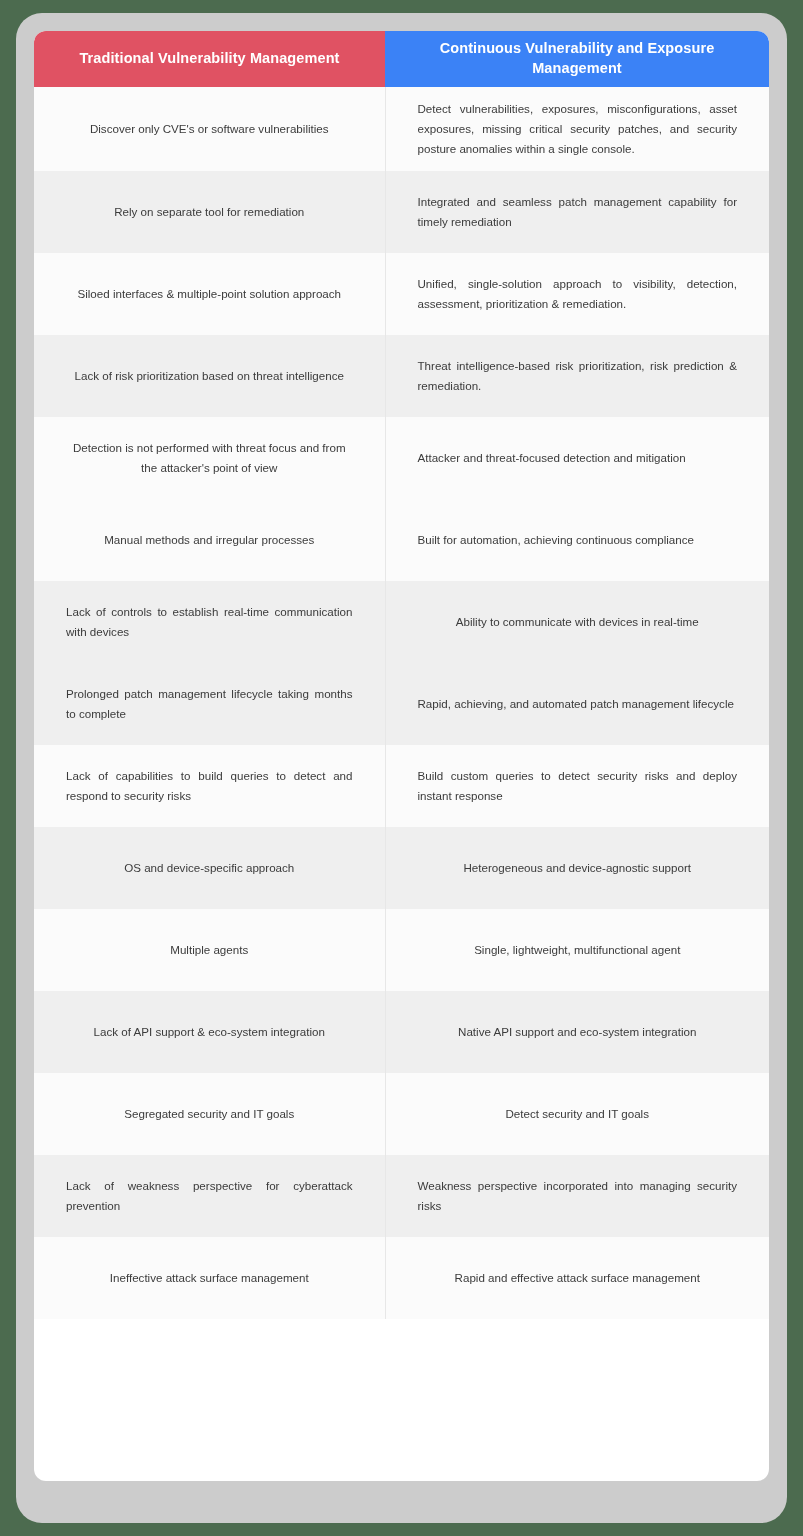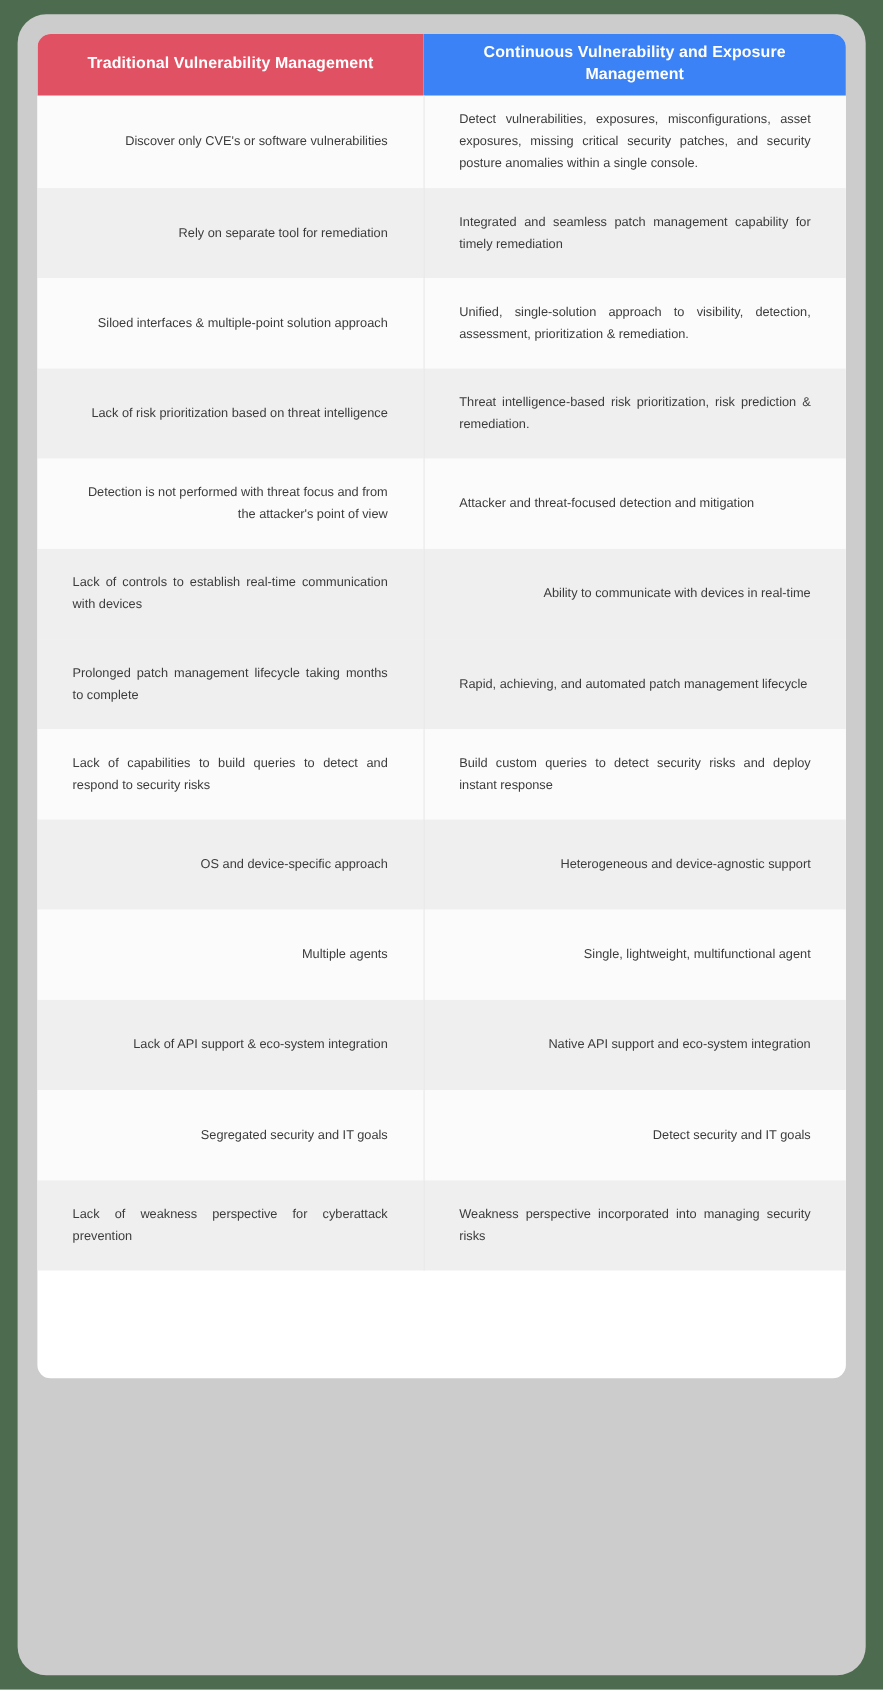--- a/index.html
+++ b/index.html
@@ -25,21 +25,21 @@
     background: #cccccc;
     border-radius: 26px;
   }
 
   
   .card {
     position: absolute;
     left: 18px;
     top: 18px;
     width: 735px;
-    height: 1222px;
+    height: 1450px;
     background: #ffffff;
     border-radius: 12px;
     overflow: hidden;
   }
 
   
   .cmp-table {
     width: 735px;
     border-collapse: collapse;
     table-layout: fixed;
@@ -79,22 +79,22 @@
     height: 82px;
     border-right: 1px solid #e7e7e7;
   }
 
   tbody td.cell-right { border-right: none; }
 
   tbody tr.odd  td { background: #fbfbfb; }
   tbody tr.even td { background: #efefef; }
 
   
-  tbody td.cell-left  { text-align: right; }
-  tbody td.cell-right { text-align: right; }
+  tbody td.cell-left  { text-align: center; }
+  tbody td.cell-right { text-align: center; }
 
   
   tbody td.justify {
     text-align: justify;
     text-align-last: left;
     hyphens: auto;
     -webkit-hyphens: auto;
   }
 
   tbody tr:first-child td { height: 84px; }
@@ -130,20 +130,24 @@
             <td class="cell-right justify">Unified, single-solution approach to visibility, detection, assessment, prioritization &amp; remediation.</td>
           </tr>
           <tr class="even">
             <td class="cell-left">Lack of risk prioritization based on threat intelligence</td>
             <td class="cell-right justify">Threat intelligence-based risk prioritization, risk prediction &amp; remediation.</td>
           </tr>
           <tr class="odd">
             <td class="cell-left">Detection is not performed with threat focus and from the attacker's point of view</td>
             <td class="cell-right justify">Attacker and threat-focused detection and mitigation</td>
           </tr>
+          <tr class="odd">
+            <td class="cell-left">Manual methods and irregular processes</td>
+            <td class="cell-right justify">Built for automation, achieving continuous compliance</td>
+          </tr>
           <tr class="even">
             <td class="cell-left justify">Lack of controls to establish real-time communication with devices</td>
             <td class="cell-right">Ability to communicate with devices in real-time</td>
           </tr>
           <tr class="even">
             <td class="cell-left justify">Prolonged patch management lifecycle taking months to complete</td>
             <td class="cell-right justify">Rapid, achieving, and automated patch management lifecycle</td>
           </tr>
           <tr class="odd">
             <td class="cell-left justify">Lack of capabilities to build queries to detect and respond to security risks</td>
@@ -162,17 +166,21 @@
             <td class="cell-right">Native API support and eco-system integration</td>
           </tr>
           <tr class="odd">
             <td class="cell-left">Segregated security and IT goals</td>
             <td class="cell-right">Detect security and IT goals</td>
           </tr>
           <tr class="even">
             <td class="cell-left justify">Lack of weakness perspective for cyberattack prevention</td>
             <td class="cell-right justify">Weakness perspective incorporated into managing security risks</td>
           </tr>
+          <tr class="odd">
+            <td class="cell-left">Ineffective attack surface management</td>
+            <td class="cell-right">Rapid and effective attack surface management</td>
+          </tr>
         </tbody>
     </table>
 
   </div>
 </div>
 
 </body></html>

